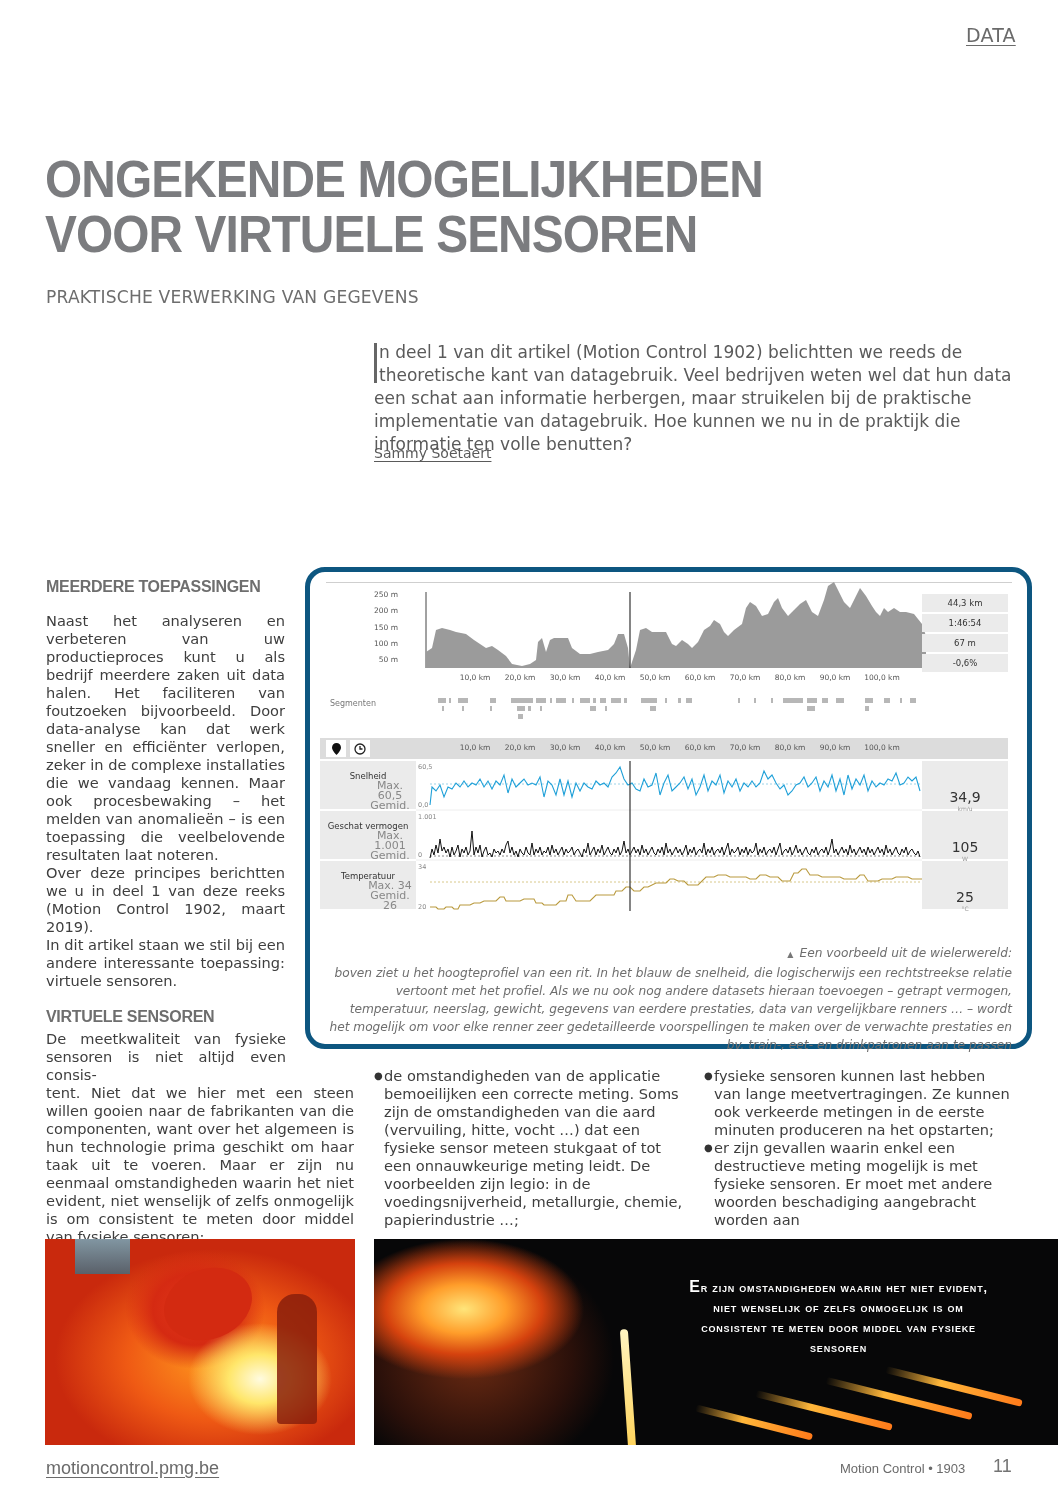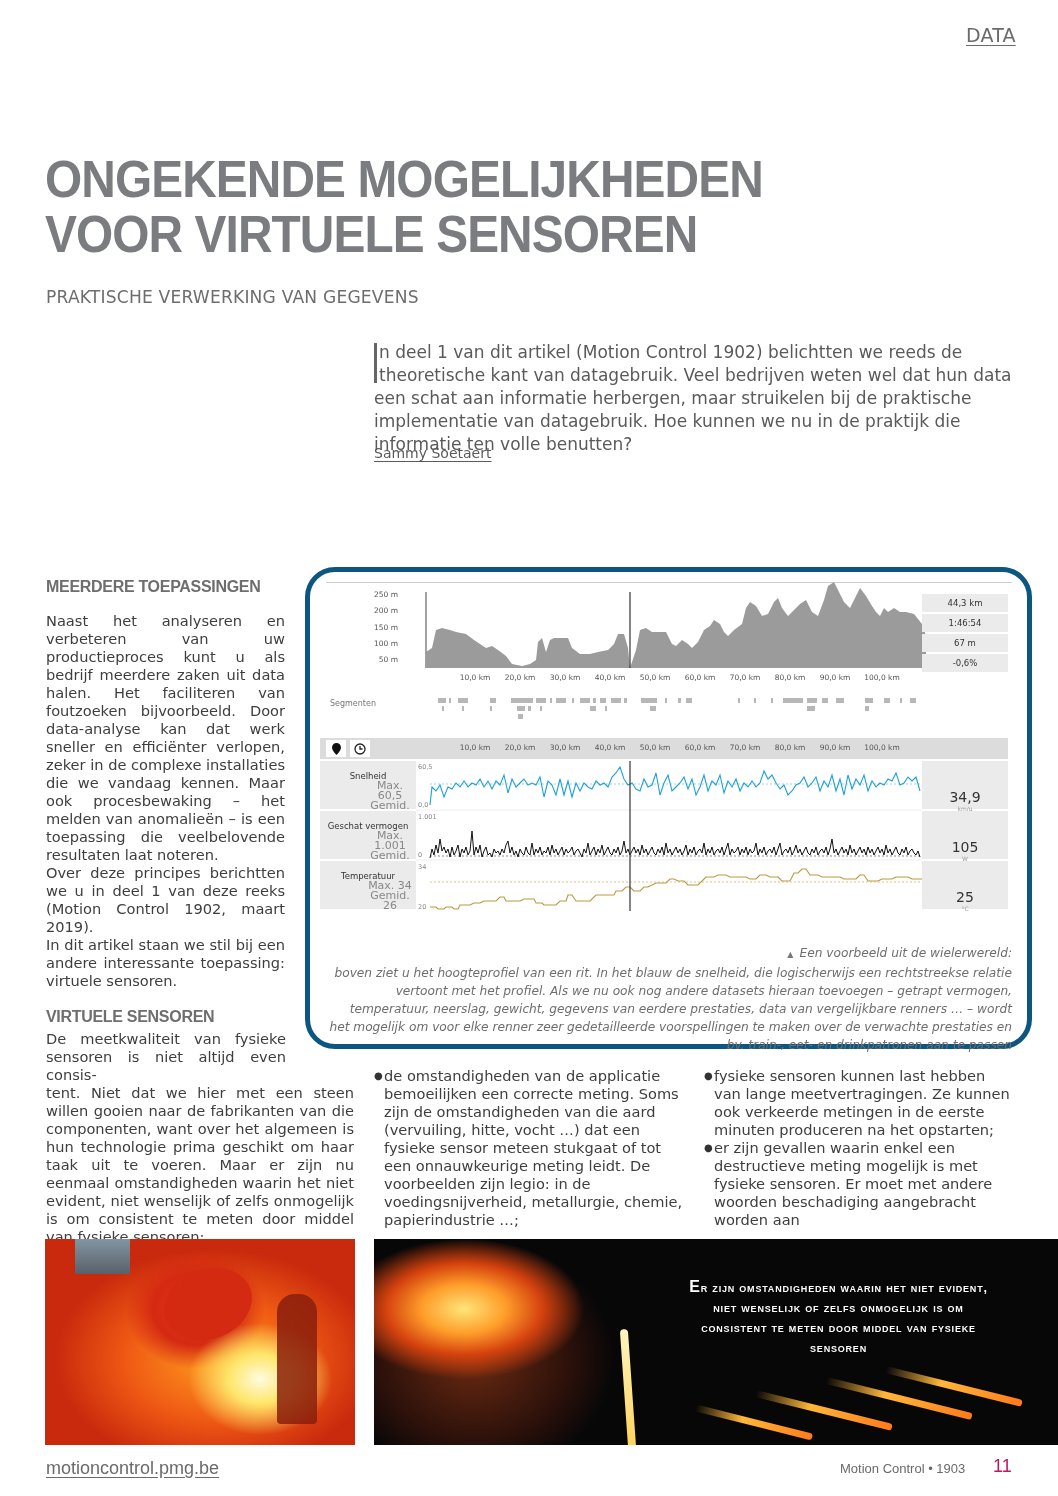--- a/index.html
+++ b/index.html
@@ -14,21 +14,21 @@
   .subtitle { left:46px; top:286px; font-size:18px; color:#6d6d6d; letter-spacing:0.2px; transform:scaleX(0.95); transform-origin:left top; }
 
   .intro { left:374px; top:341px; width:640px; font-size:17px; line-height:23px; color:#5a5a5a; }
   .intro .dropbar { display:inline-block; width:3px; height:40px; background:#666; margin-right:2px; vertical-align:top; position:relative; top:2px; float:left; }
   .author { left:374px; top:445px; font-size:14px; color:#5a5a5a; text-decoration:underline; text-underline-offset:3px; }
 
   .col1 { left:46px; top:578px; width:239px; font-size:14.6px; line-height:18px; color:#3e3e3e; text-align:justify; }
   .h3 { font-family:"Liberation Sans", sans-serif; font-weight:700; font-size:16px; color:#6e6e6e; letter-spacing:-0.3px; margin:0 0 16px 0; }
   .col1 p { margin:0; }
 
-  .figure-box { left:305px; top:567px; width:717px; height:472px; border:5px solid #0d5680; border-radius:30px; background:#fff; }
+  .figure-box { left:305px; top:567px; width:717px; height:472px; border:5px solid #0d5680; border-radius:20px; background:#fff; }
   .fig-topline { left:16px; top:10px; width:686px; height:1px; background:#cfcfcf; }
   .stats-col { left:612px; top:22px; width:86px; }
   .stat-cell { height:18px; background:#ebebeb; margin-bottom:2px; font-size:8.5px; color:#333; text-align:center; line-height:18px; }
 
   .toolbar { left:10px; top:166px; width:688px; height:21px; background:#dcdcdc; }
   .tool-btn { position:absolute; top:2px; width:20px; height:17px; background:#fff; display:flex; align-items:center; justify-content:center; font-size:11px; color:#222; }
 
   .row-label { left:10px; width:96px; background:#ebebeb; text-align:center; font-size:8px; color:#444; }
   .row-label .name { font-size:8.5px; color:#333; margin-top:10px; }
   .row-label .small { font-size:11px; color:#888; line-height:10px;padding-left:44px; }
@@ -63,21 +63,21 @@
               #070708; }
   .photo2 .stream { position:absolute; left:250px; top:90px; width:8px; height:120px; background:linear-gradient(#fff4c0,#ffd35a); border-radius:4px; transform:rotate(-4deg); }
   .photo2 .bars { position:absolute; left:300px; top:140px; width:339px; height:66px; }
   .photo2 .bar { position:absolute; height:7px; background:linear-gradient(90deg, rgba(255,120,20,0) 0%, #ffb73a 40%, #ff7a1a 100%); transform:rotate(14deg); border-radius:3px; }
   .pullquote { position:absolute; left:312px; top:38px; width:305px; text-align:center; color:#ffffff;
                font-family:"Liberation Sans", sans-serif; font-weight:700; font-size:12.5px; line-height:20px; letter-spacing:0.8px; font-variant:small-caps; }
   .pullquote .cap { font-size:16px; }
 
   .footer-url { left:46px; top:1458px; font-family:"Liberation Sans", sans-serif; font-size:18px; color:#6a6a6a; text-decoration:underline; text-underline-offset:3px; }
   .footer-mag { left:840px; top:1461px; font-family:"Liberation Sans", sans-serif; font-size:13px; color:#6a6a6a; }
-  .footer-page { left:993px; top:1456px; font-family:"Liberation Sans", sans-serif; font-size:18px; color:#be185d; }
+  .footer-page { left:993px; top:1456px; font-family:"Liberation Sans", sans-serif; font-size:18px; color:#737373; }
 </style>
 </head>
 <body>
 
 <div class="abs section-tag">DATA</div>
 
 <div class="abs title">
   <div>ONGEKENDE MOGELIJKHEDEN</div>
   <div>VOOR VIRTUELE SENSOREN</div>
 </div>

